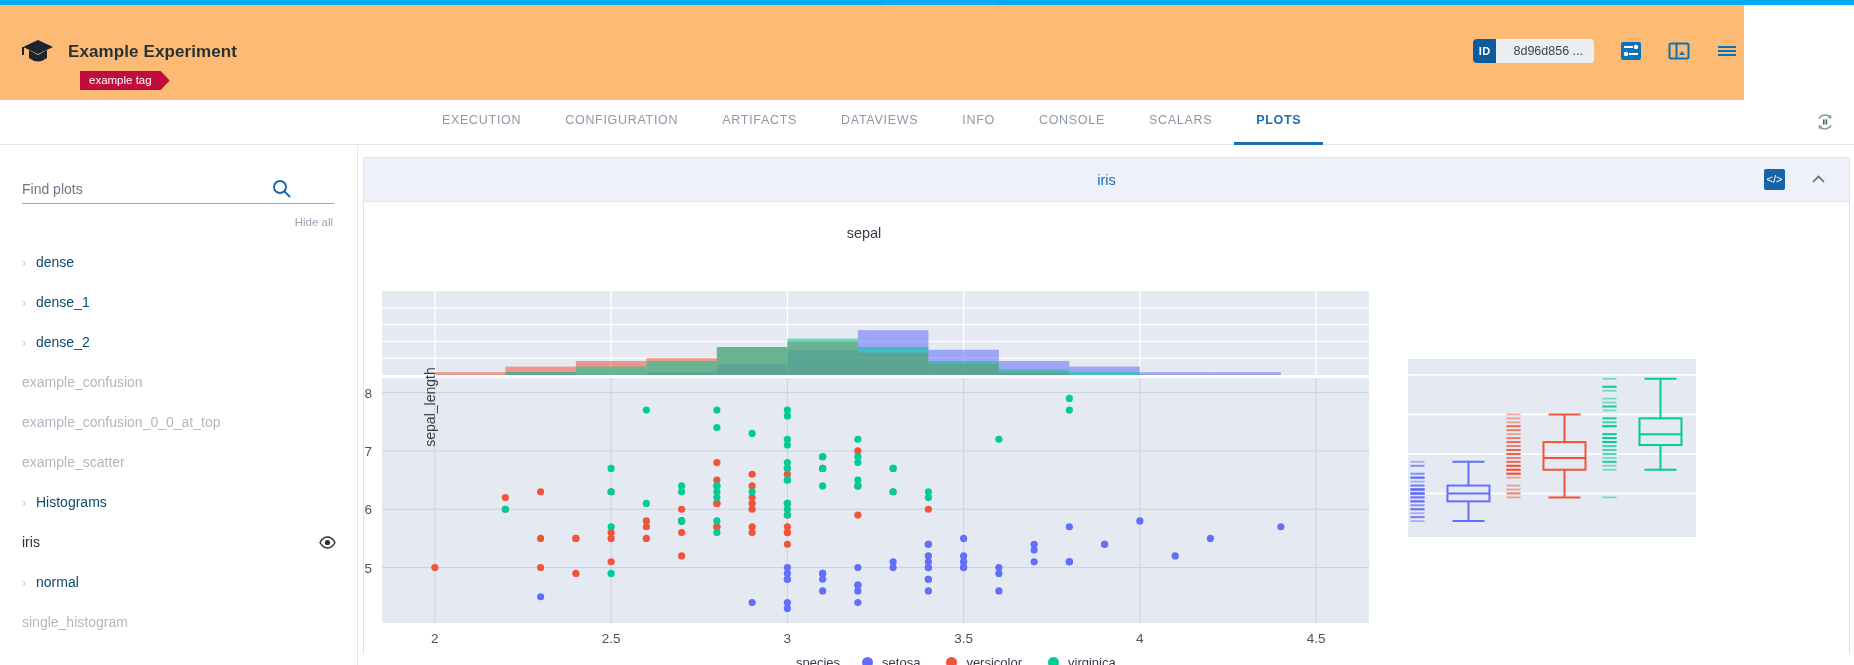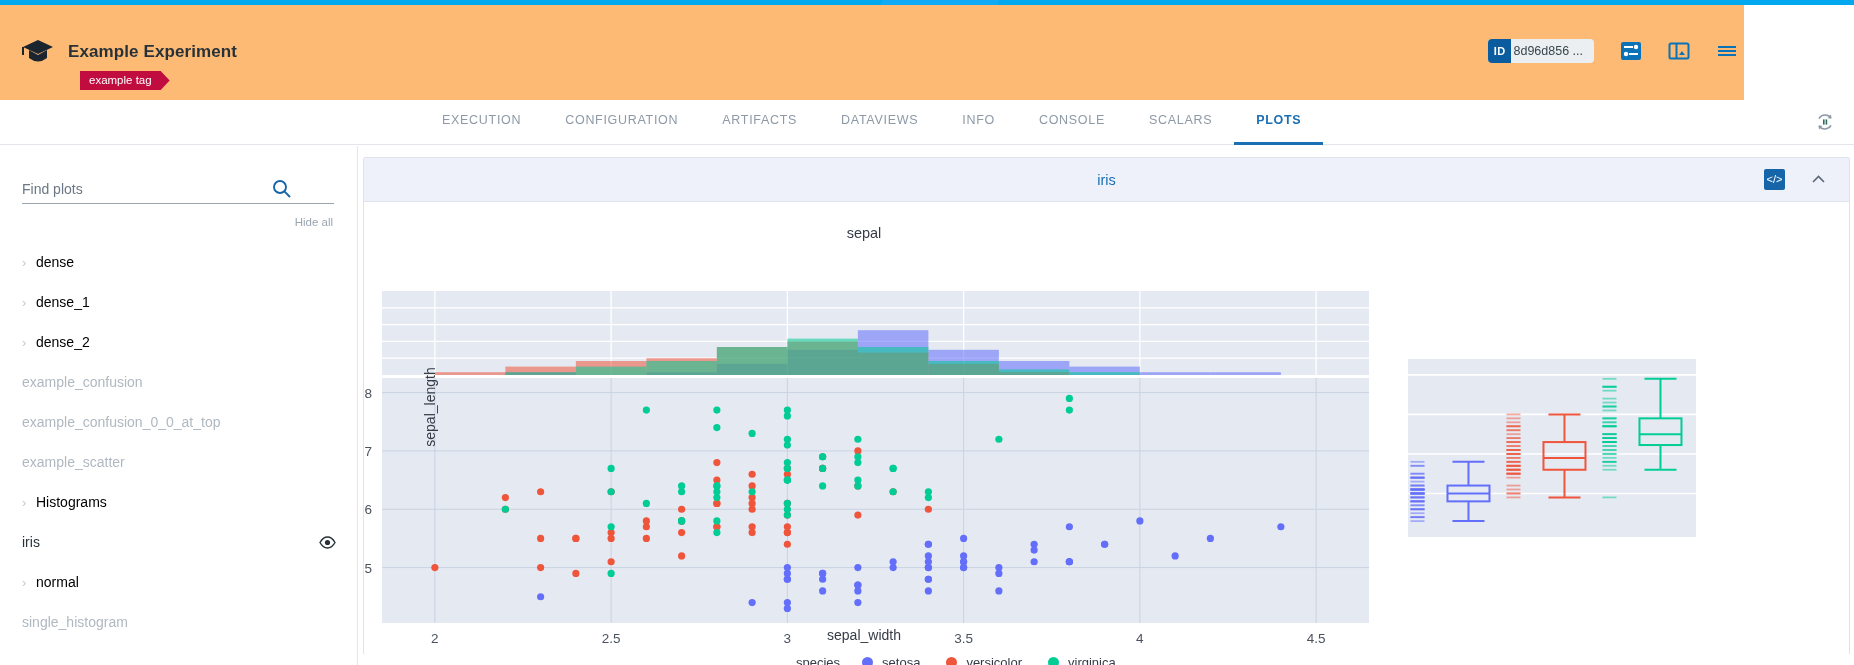--- a/index.html
+++ b/index.html
@@ -54,21 +54,21 @@
   .hdr-right { position: absolute; right: 6px; top: 34px; display: flex; align-items: center; gap: 26px; }
   .id-chip {
     display: flex; align-items: center; height: 24px;
     background: #eceff1; border-radius: 4px; overflow: hidden;
   }
   .id-chip .id-key {
     background: #0b5c9e; color: #fff; font-size: 11px; font-weight: bold;
     padding: 0 6px; height: 24px; line-height: 24px; letter-spacing: .4px;
   }
   .id-chip .id-val {
-    color: #37474f; font-size: 12.5px; padding: 0 11px 0 2px; line-height: 24px;
+    color: #37474f; font-size: 12.5px; padding: 0 11px 0 17px; line-height: 24px;
   }
   .hdr-icon { width: 22px; height: 22px; display: block; cursor: pointer; }
 
   
   .tabs {
     position: absolute; left: 0; top: 100px;
     width: 1854px; height: 45px;
     background: #ffffff;
     border-bottom: 1px solid #e3e6ea;
   }
@@ -107,21 +107,21 @@
   .plot-list { position: absolute; left: 0; top: 96px; width: 358px; }
   .plot-item {
     position: relative; height: 40px; display: flex; align-items: center;
     padding-left: 22px; padding-right: 22px; cursor: pointer;
     font-size: 14px; color: #b0b8c1;
   }
   .plot-item .caret {
     width: 14px; font-size: 13px; color: #c3c9d1; flex: 0 0 14px;
   }
   .plot-item .no-caret { flex: 0 0 0px; width: 0; }
-  .plot-item.group .label { color: #000000; }
+  .plot-item.group .label { color: #0c4a6e; }
   .plot-item.active .label { color: #263238; }
   .plot-item .eye { margin-left: auto; width: 17px; height: 13px; }
 
   
   .main { position: absolute; left: 359px; top: 146px; width: 1495px; height: 519px; background:#fff; }
   .card {
     position: absolute; left: 4px; top: 11px;
     width: 1487px; height: 498px;
     border: 1px solid #dfe4ec; border-radius: 2px; background: #ffffff;
   }
@@ -705,21 +705,20 @@
             <line x1="202.48000000000002" y1="73.26190476190474" x2="216.48000000000002" y2="73.26190476190474" stroke="#00cc96" stroke-width="1.8" opacity="0.5"></line>
             <line x1="202.48000000000002" y1="73.26190476190474" x2="216.48000000000002" y2="73.26190476190474" stroke="#00cc96" stroke-width="1.8" opacity="0.5"></line>
             <line x1="202.48000000000002" y1="89.07142857142857" x2="216.48000000000002" y2="89.07142857142857" stroke="#00cc96" stroke-width="1.8" opacity="0.5"></line>
             <line x1="202.48000000000002" y1="81.16666666666666" x2="216.48000000000002" y2="81.16666666666666" stroke="#00cc96" stroke-width="1.8" opacity="0.5"></line>
             <line x1="202.48000000000002" y1="93.02380952380952" x2="216.48000000000002" y2="93.02380952380952" stroke="#00cc96" stroke-width="1.8" opacity="0.5"></line>
             <line x1="202.48000000000002" y1="104.88095238095237" x2="216.48000000000002" y2="104.88095238095237" stroke="#00cc96" stroke-width="1.8" opacity="0.5"></line>
           </g>
         </svg>
 
       <div class="axis-label ylabel">sepal_length</div>
-      <div class="axis-label xlabel">sepal_width</div>
 
       <div class="legend-row" id="legend-row">
           <span class="lg-title">species</span>
           <span class="legend-item">
             <span class="legend-dot" style="background: rgb(99, 110, 250);"></span>
             <span>setosa</span>
           </span>
           <span class="legend-item">
             <span class="legend-dot" style="background: rgb(239, 85, 59);"></span>
             <span>versicolor</span>

